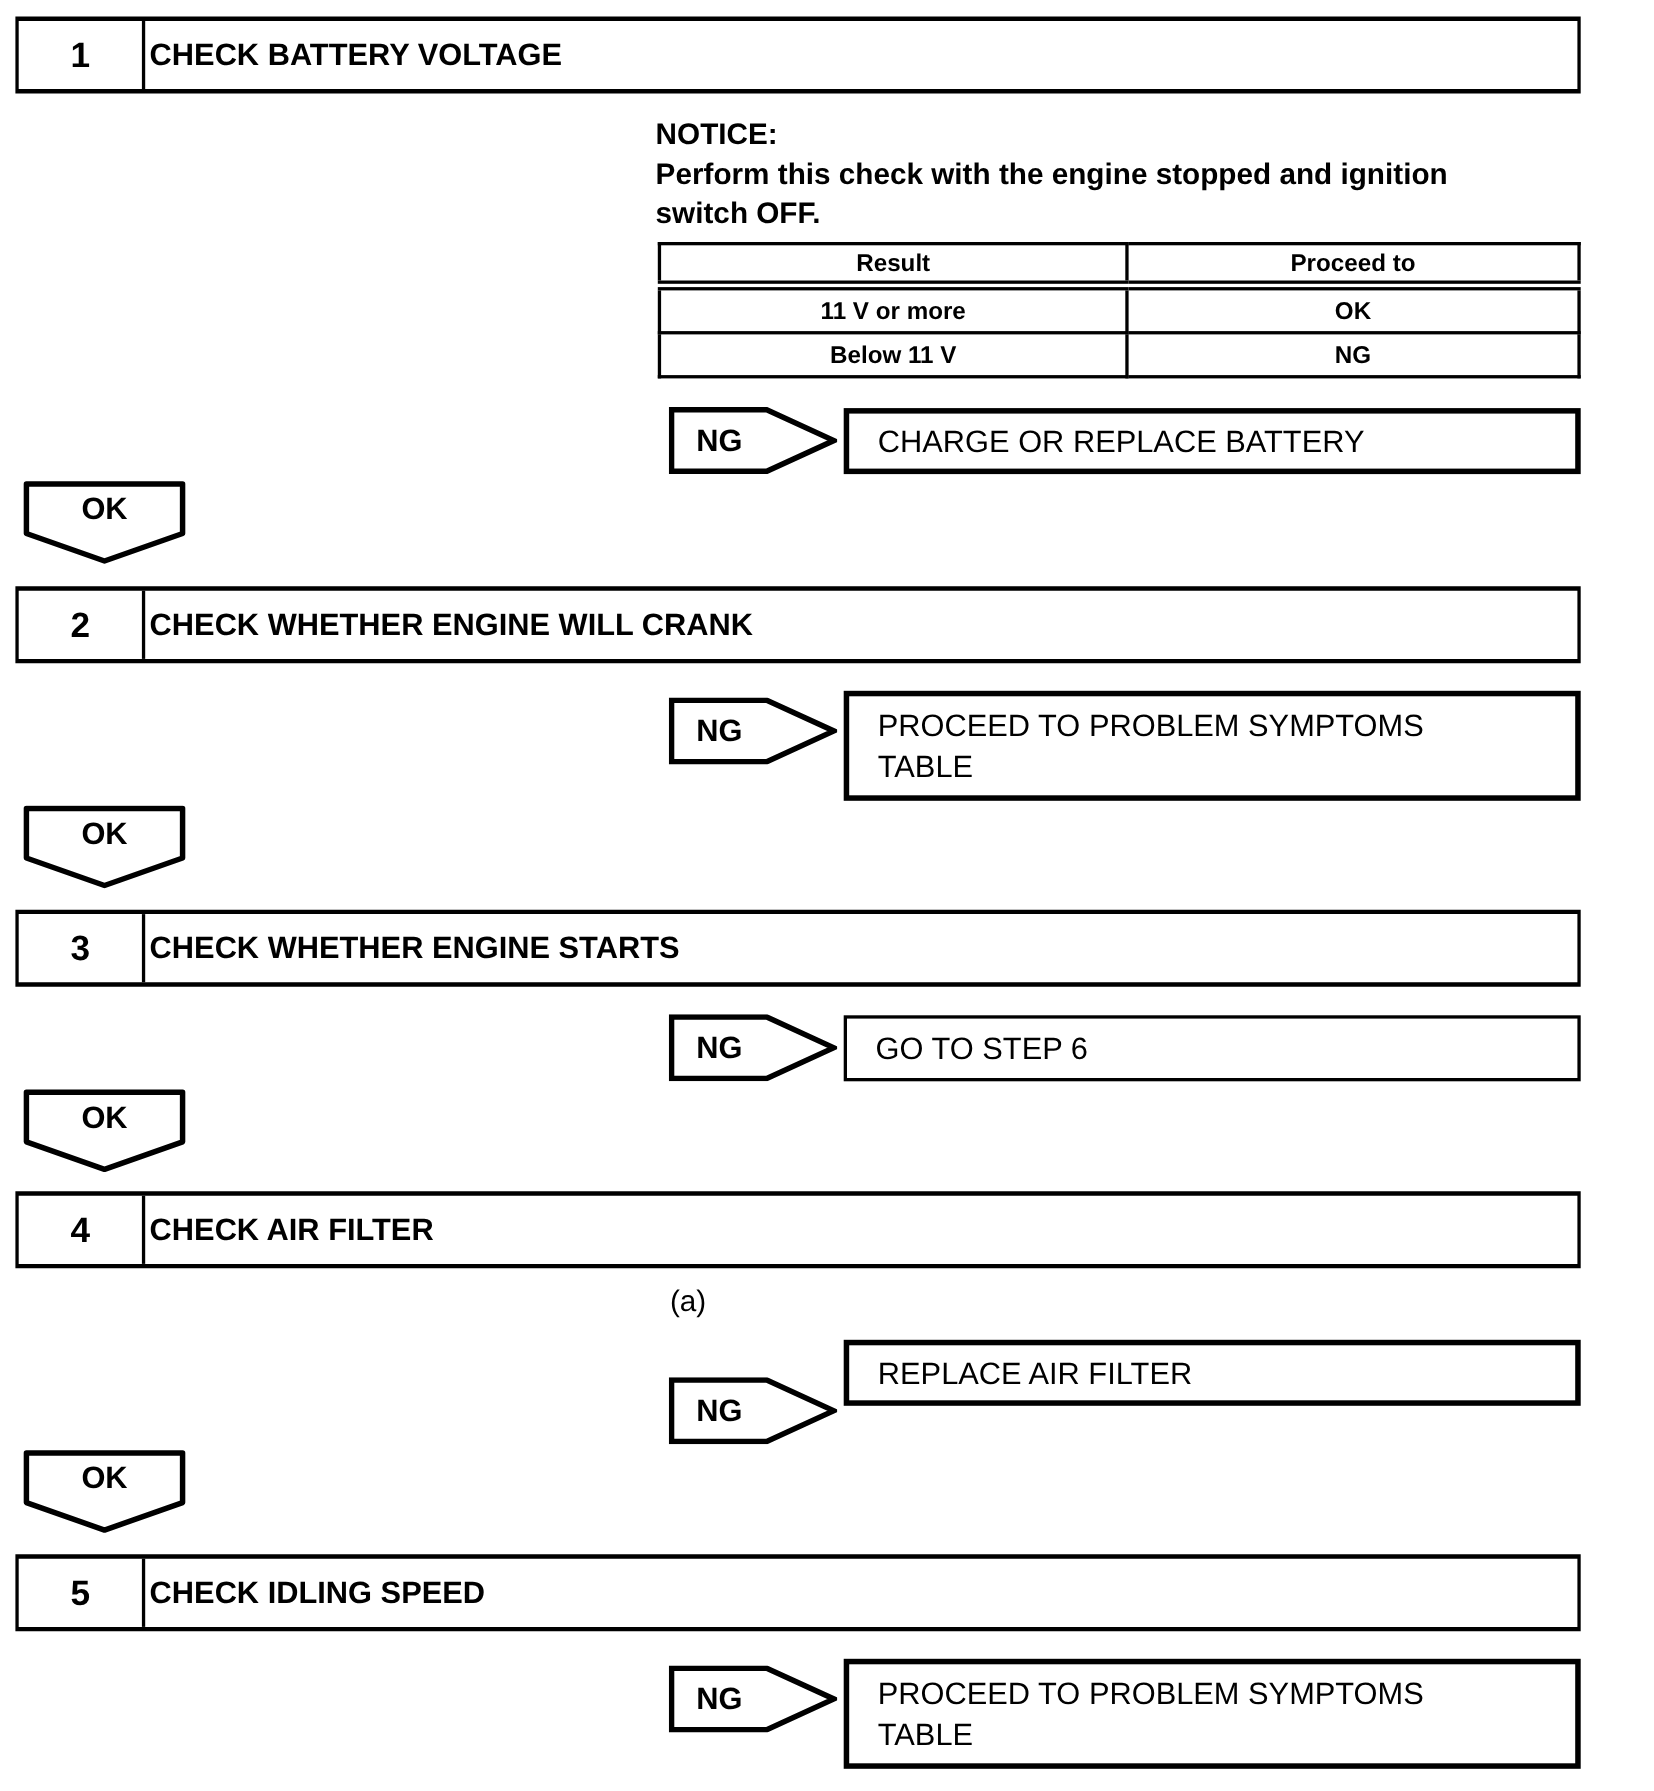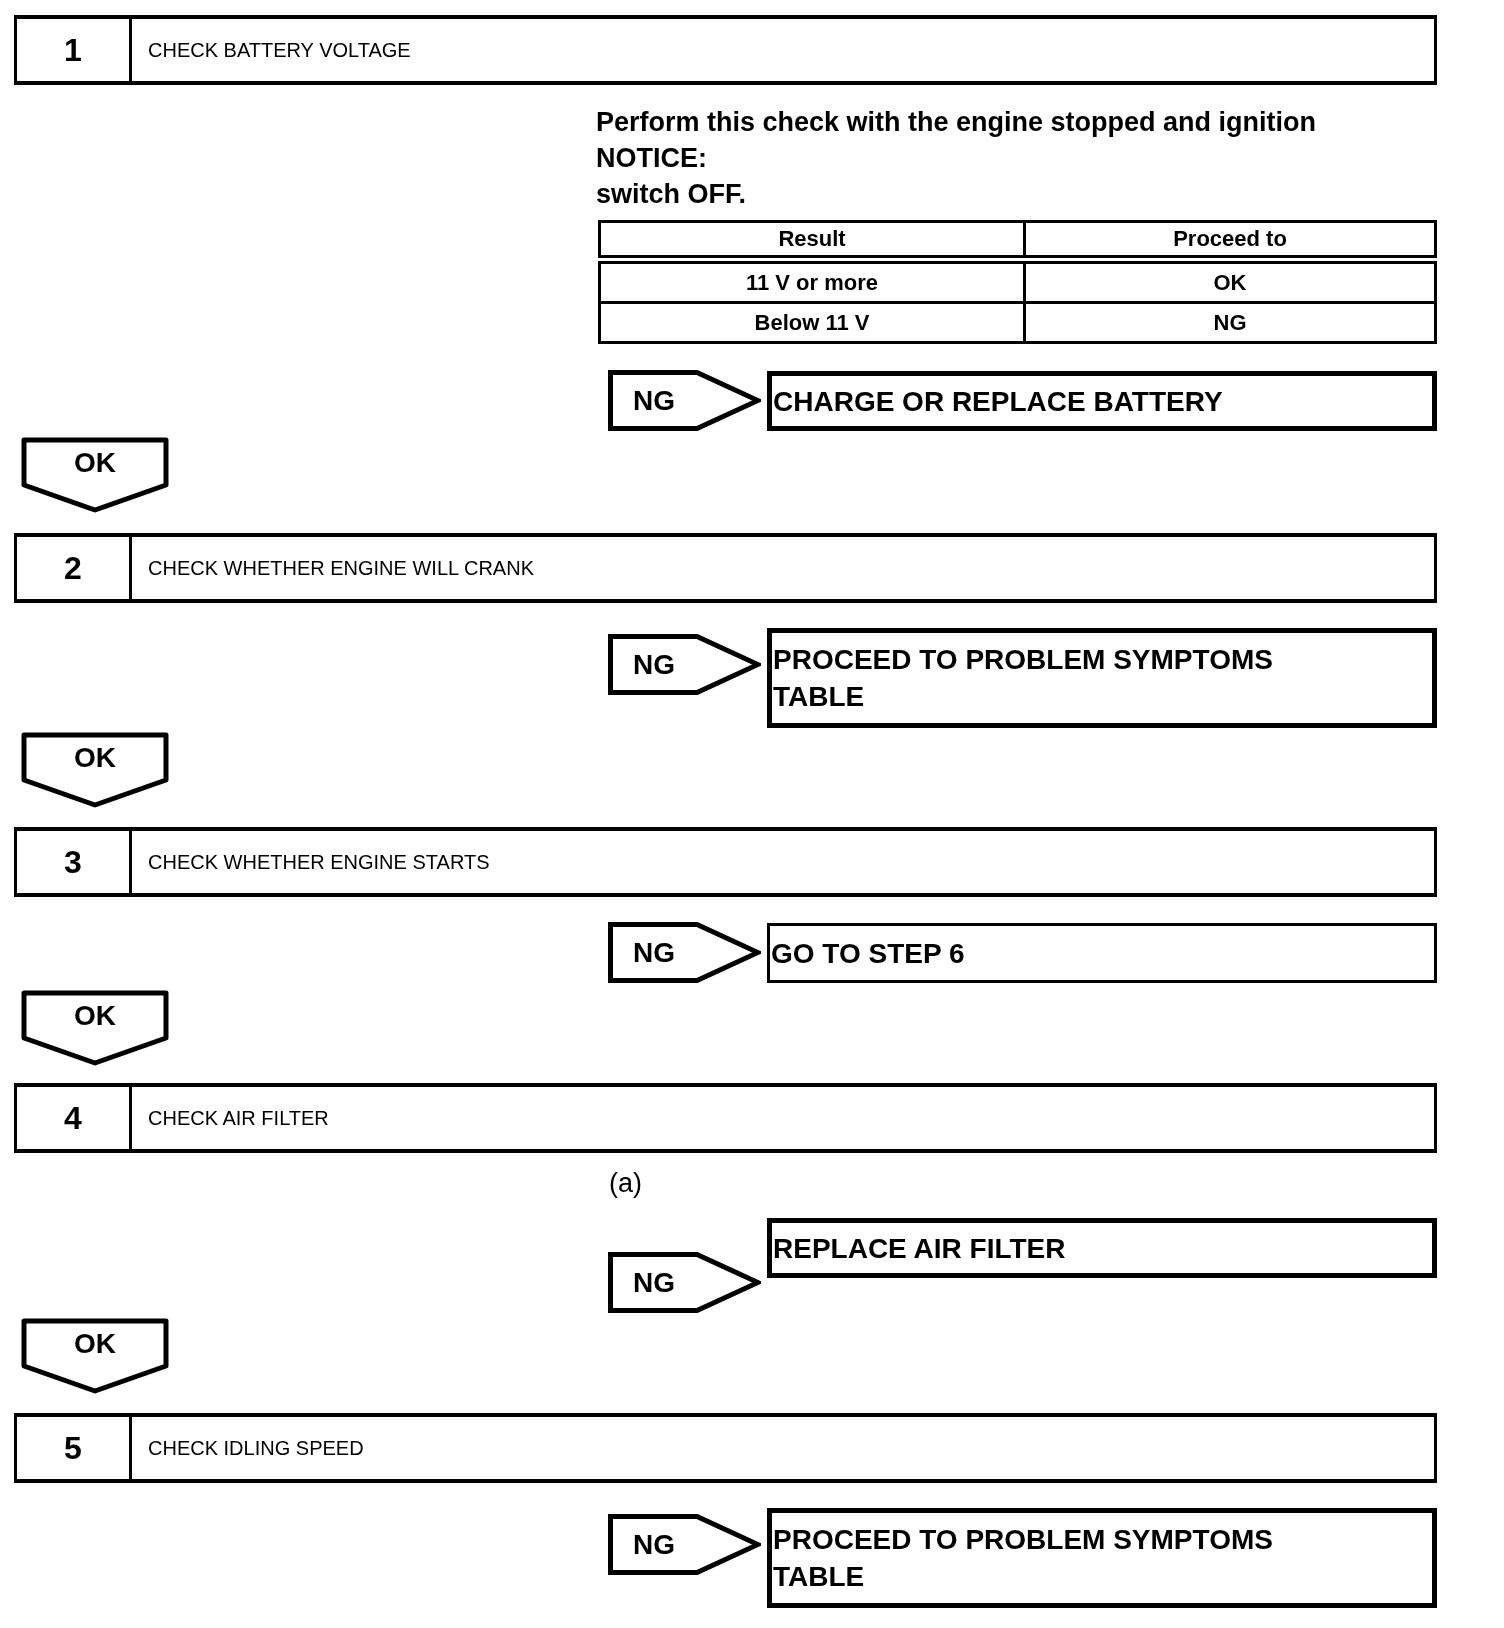--- a/index.html
+++ b/index.html
@@ -12,22 +12,22 @@
     position:absolute;left:14px;width:1423px;height:70px;
     border:4px solid #000;border-left-width:3px;border-right-width:3px;
     box-sizing:border-box;display:flex;background:#fff;
   }
   .step-num{
     width:112px;border-right:3px solid #000;display:flex;
     align-items:center;justify-content:center;
     font-weight:bold;font-size:32px;
   }
   .step-title{
-    flex:1;display:flex;align-items:center;padding-left:16px;
-    font-weight:normal;font-size:20px;white-space:nowrap;
+    flex:1;display:flex;align-items:center;padding-left:4px;
+    font-weight:bold;font-size:28px;white-space:nowrap;
   }
   
   .notice{
     position:absolute;left:596px;top:104px;width:845px;
     font-weight:bold;font-size:27px;line-height:36px;
   }
   
   .rtable{
     position:absolute;left:598px;top:220px;width:839px;
     border-collapse:collapse;text-align:center;background:#fff;
@@ -40,21 +40,21 @@
   .ng-connector{position:absolute;left:608px;width:153px;height:61px;}
   .ng-label{
     position:absolute;left:0;top:0;width:92px;height:61px;
     display:flex;align-items:center;justify-content:center;
     font-weight:bold;font-size:28px;
   }
   .action{
     position:absolute;left:767px;width:670px;
     border:5px solid #000;box-sizing:border-box;background:#fff;
     display:flex;flex-direction:column;justify-content:center;
-    padding-left:1px;font-weight:bold;font-size:28px;line-height:37px;
+    padding-left:26px;font-weight:normal;font-size:28px;line-height:37px;
     white-space:nowrap;
   }
   .action.thin{border-width:3px;}
   .h60{height:60px;}
   .h100{height:100px;}
   
   .ok-connector{position:absolute;left:21px;width:148px;height:76px;}
   .ok-label{
     position:absolute;left:0;top:3px;width:148px;height:46px;
     display:flex;align-items:center;justify-content:center;
@@ -70,22 +70,22 @@
 <body>
 
 <div class="page">
 
   <div class="step" style="top:15px">
     <div class="step-num">1</div>
     <div class="step-title">CHECK BATTERY VOLTAGE</div>
   </div>
 
   <div class="notice">
+    <div>NOTICE:</div>
     <div>Perform this check with the engine stopped and ignition</div>
-    <div>NOTICE:</div>
     <div>switch OFF.</div>
   </div>
 
   <table class="rtable">
     <thead>
       <tr>
         <th class="col-result">Result</th>
         <th>Proceed to</th>
       </tr>
     </thead>

